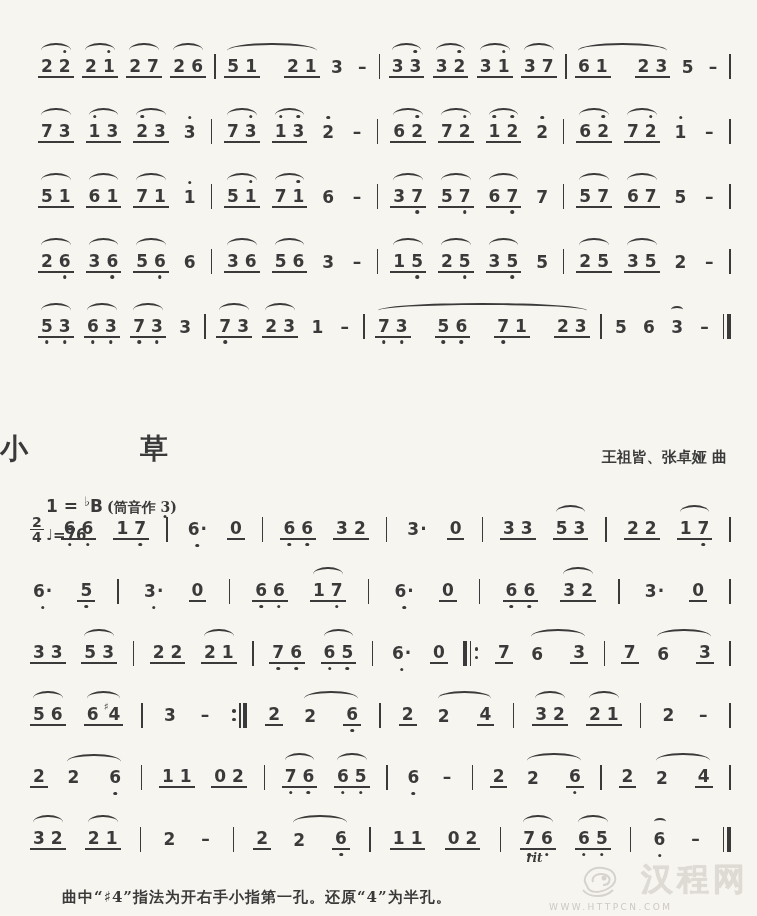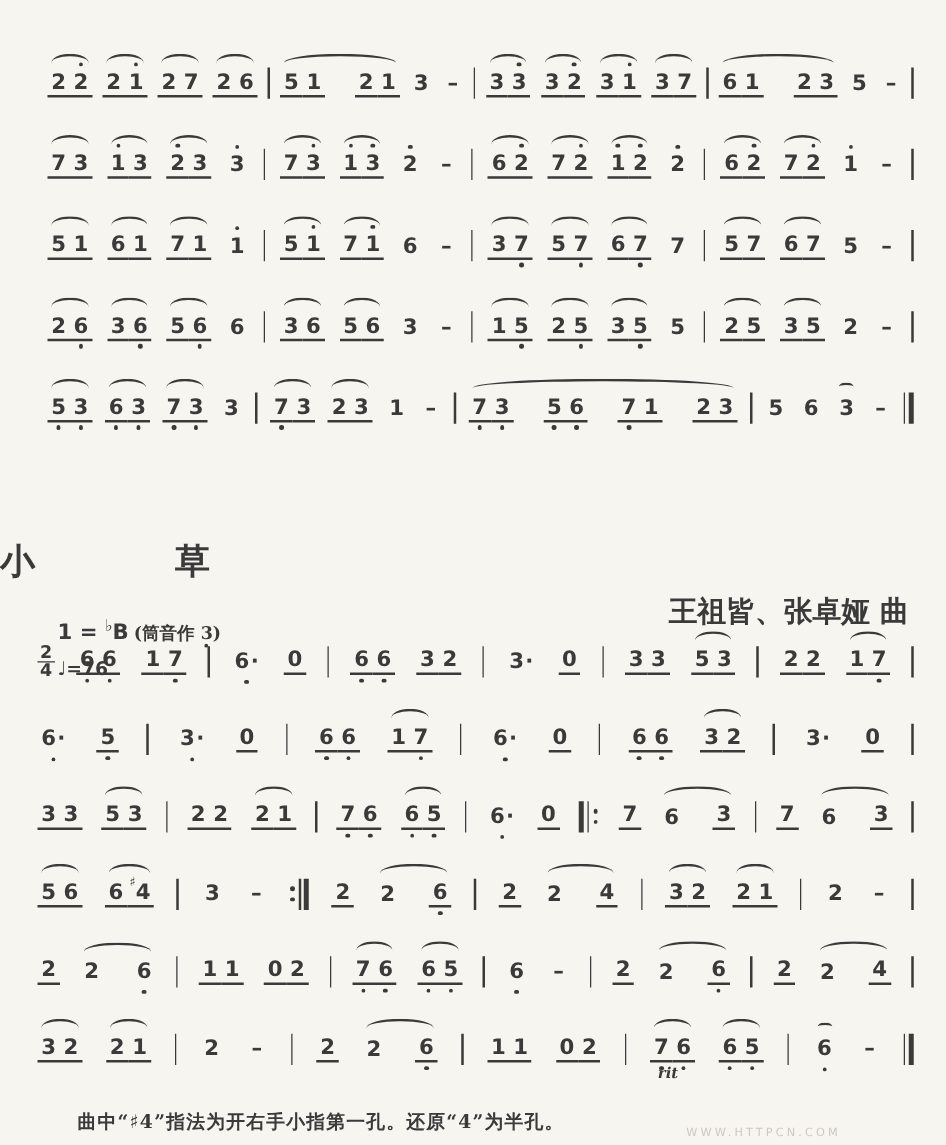--- a/index.html
+++ b/index.html
@@ -53,22 +53,22 @@
 
   
   .title{position:absolute;top:430px;left:0;right:0;text-align:left;
     font-family:"DejaVu Serif",serif;font-weight:700;font-size:28px;white-space:pre;}
   .keyrow{position:absolute;top:494px;left:46px;font-weight:700;font-size:17px;}
   .keyflat{font-size:13px;vertical-align:6px;}
   .keyparen{font-size:14px;font-weight:600;margin-left:4px;font-family:"DejaVu Serif",serif;}
   .keynote{position:relative;font-weight:700;display:inline-block;}
   .keynote::after{content:'';position:absolute;bottom:-3px;left:50%;transform:translateX(-50%);
     width:3px;height:3px;border-radius:50%;background:var(--ink);}
-  .composer{position:absolute;top:474px;right:30px;font-family:"DejaVu Serif",serif;
-    font-size:23px;font-weight:600;}
+  .composer{position:absolute;top:448px;right:30px;font-family:"DejaVu Serif",serif;
+    font-size:15px;font-weight:600;}
   .temporow{position:absolute;top:492px;left:46px;font-weight:700;font-size:15px;margin-top:34px;}
 
   
   .footer{position:absolute;top:888px;left:62px;font-family:"DejaVu Serif",serif;
     font-size:15px;font-weight:700;letter-spacing:1px;}
 
   
   .watermark{position:absolute;right:8px;bottom:4px;width:200px;text-align:center;
     color:#d9d6cf;pointer-events:none;}
   .wm-row{display:flex;align-items:center;justify-content:flex-end;gap:4px;}
@@ -1174,16 +1174,27 @@
         <span class="bgrp">
           <span class="bthin"></span>
           <span class="bthick"></span>
         </span>
       </div>
     </div>
 
   <div class="footer">曲中“♯4”指法为开右手小指第一孔。还原“4”为半孔。</div>
 
   <div class="watermark">
+    <div class="wm-row">
+      <svg class="wm-logo" width="58" height="48" viewBox="0 0 58 48">
+        <g fill="none" stroke="#d6d3cc" stroke-width="2">
+          <path d="M8 30 C2 22, 10 10, 24 12 C38 14, 40 26, 30 32 C22 37, 10 38, 8 30 Z"></path>
+          <path d="M14 26 C12 20, 20 16, 27 19 C33 22, 31 29, 24 29"></path>
+          <path d="M4 34 C10 42, 26 42, 34 34"></path>
+        </g>
+        <circle cx="25" cy="22" r="2.5" fill="#d6d3cc"></circle>
+      </svg>
+      <span class="wm-name">汉程网</span>
+    </div>
     <div class="wm-url">WWW.HTTPCN.COM</div>
   </div>
 
 </div>
 
 </body></html>

